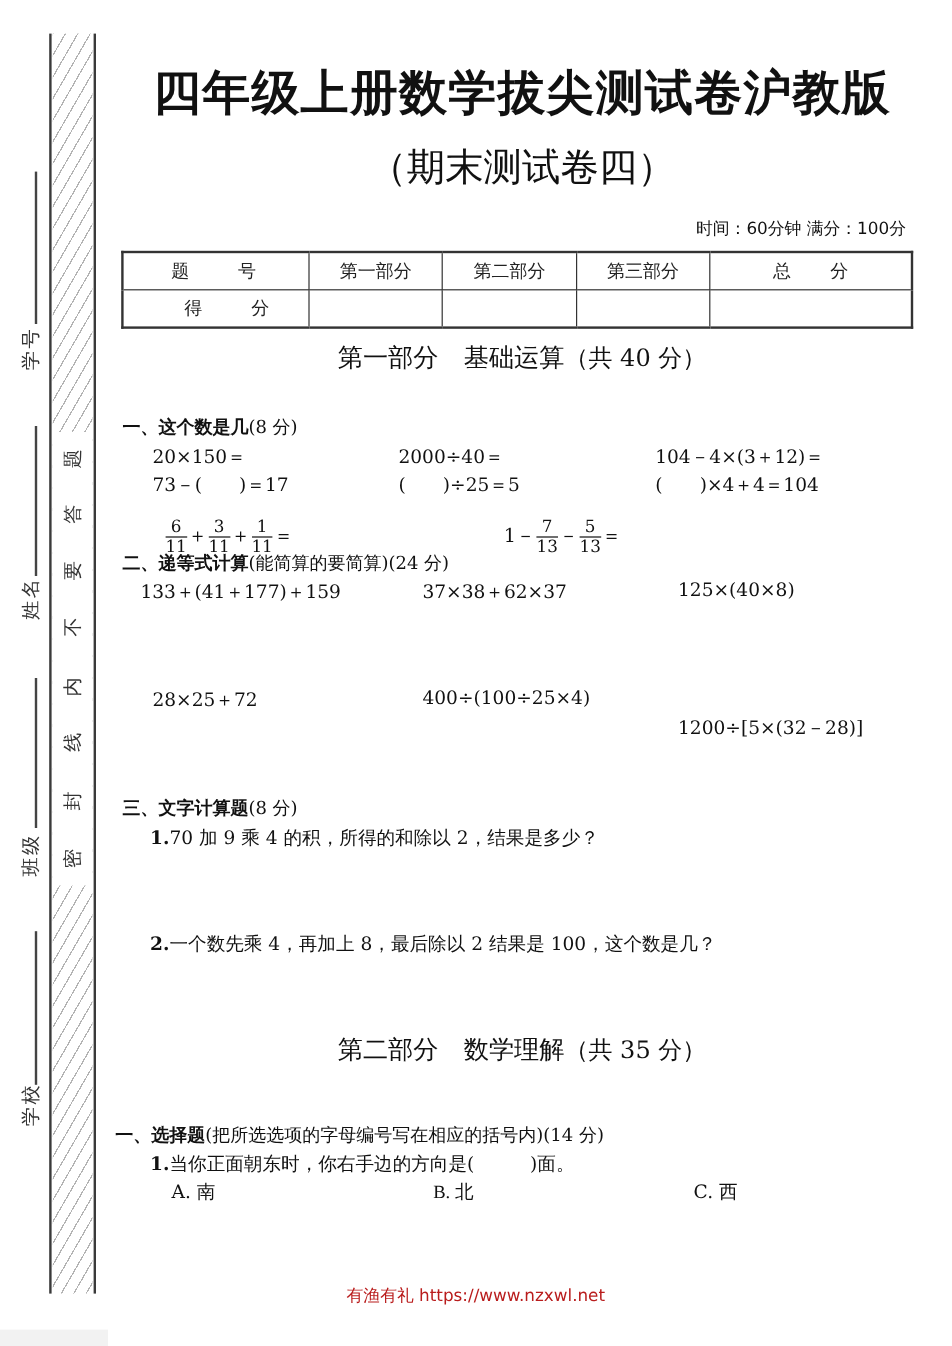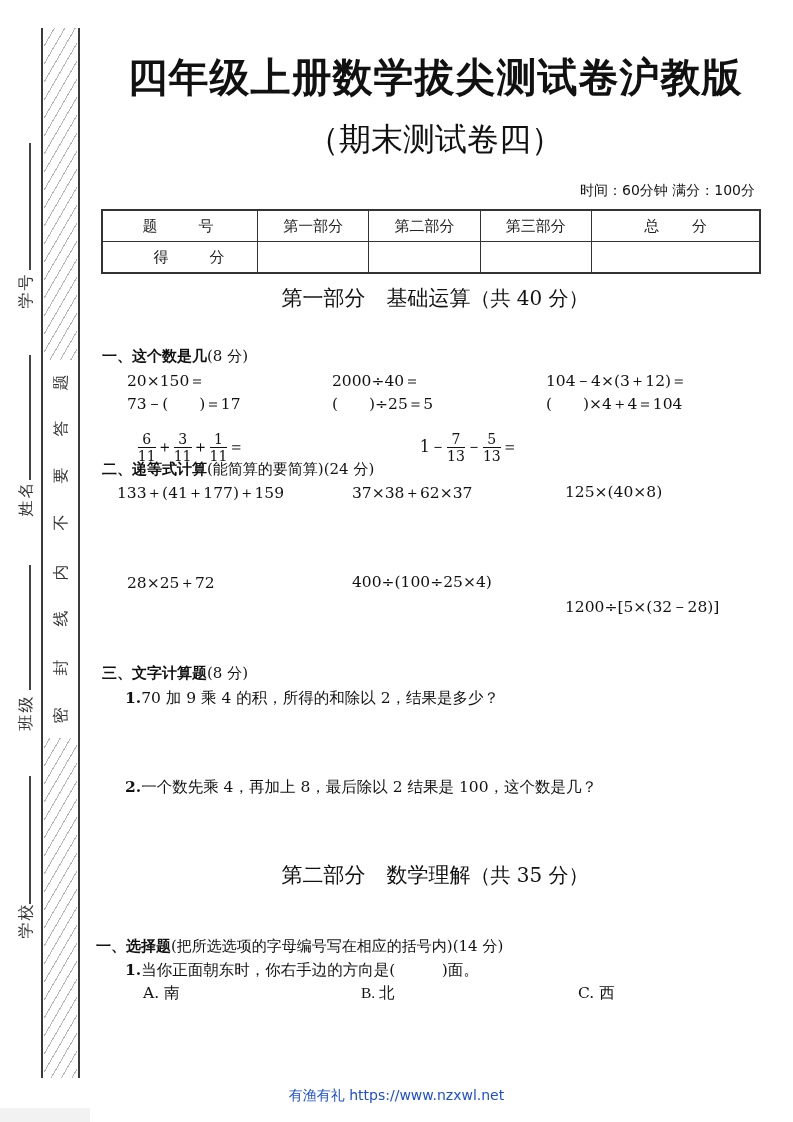--- a/index.html
+++ b/index.html
@@ -81,23 +81,22 @@
     position:absolute; left:125px; font-size:15.5px; color:#111;
     font-family:"DejaVu Serif","Liberation Serif",serif;
   }
   .q b { font-weight:bold; }
   .frac { display:inline-block; vertical-align:middle; text-align:center; line-height:1; font-size:14px; margin:0 1px; }
   .frac .n { display:block; border-bottom:1px solid #111; padding:0 1px 1px; }
   .frac .d { display:block; padding-top:1px; }
   .op { vertical-align:middle; font-size:16px; }
   .footer {
     position:absolute; top:1071px; left:0; width:793px; text-align:center;
-    font-size:14px; color:#1d4ed8;
-    font-family:"DejaVu Sans","Liberation Sans",sans-serif;
-    margin-top:16px;
+    font-size:14px; color:#b91c1c;
+    font-family:"DejaVu Sans","Liberation Sans",sans-serif;
   }
   .bottom-bar {
     position:absolute; left:0; top:1108px; width:90px; height:14px; background:#f2f2f2;
   }
 </style>
 </head>
 <body>
 
 <div class="strip-line left"></div>
 <div class="hatch"></div>

